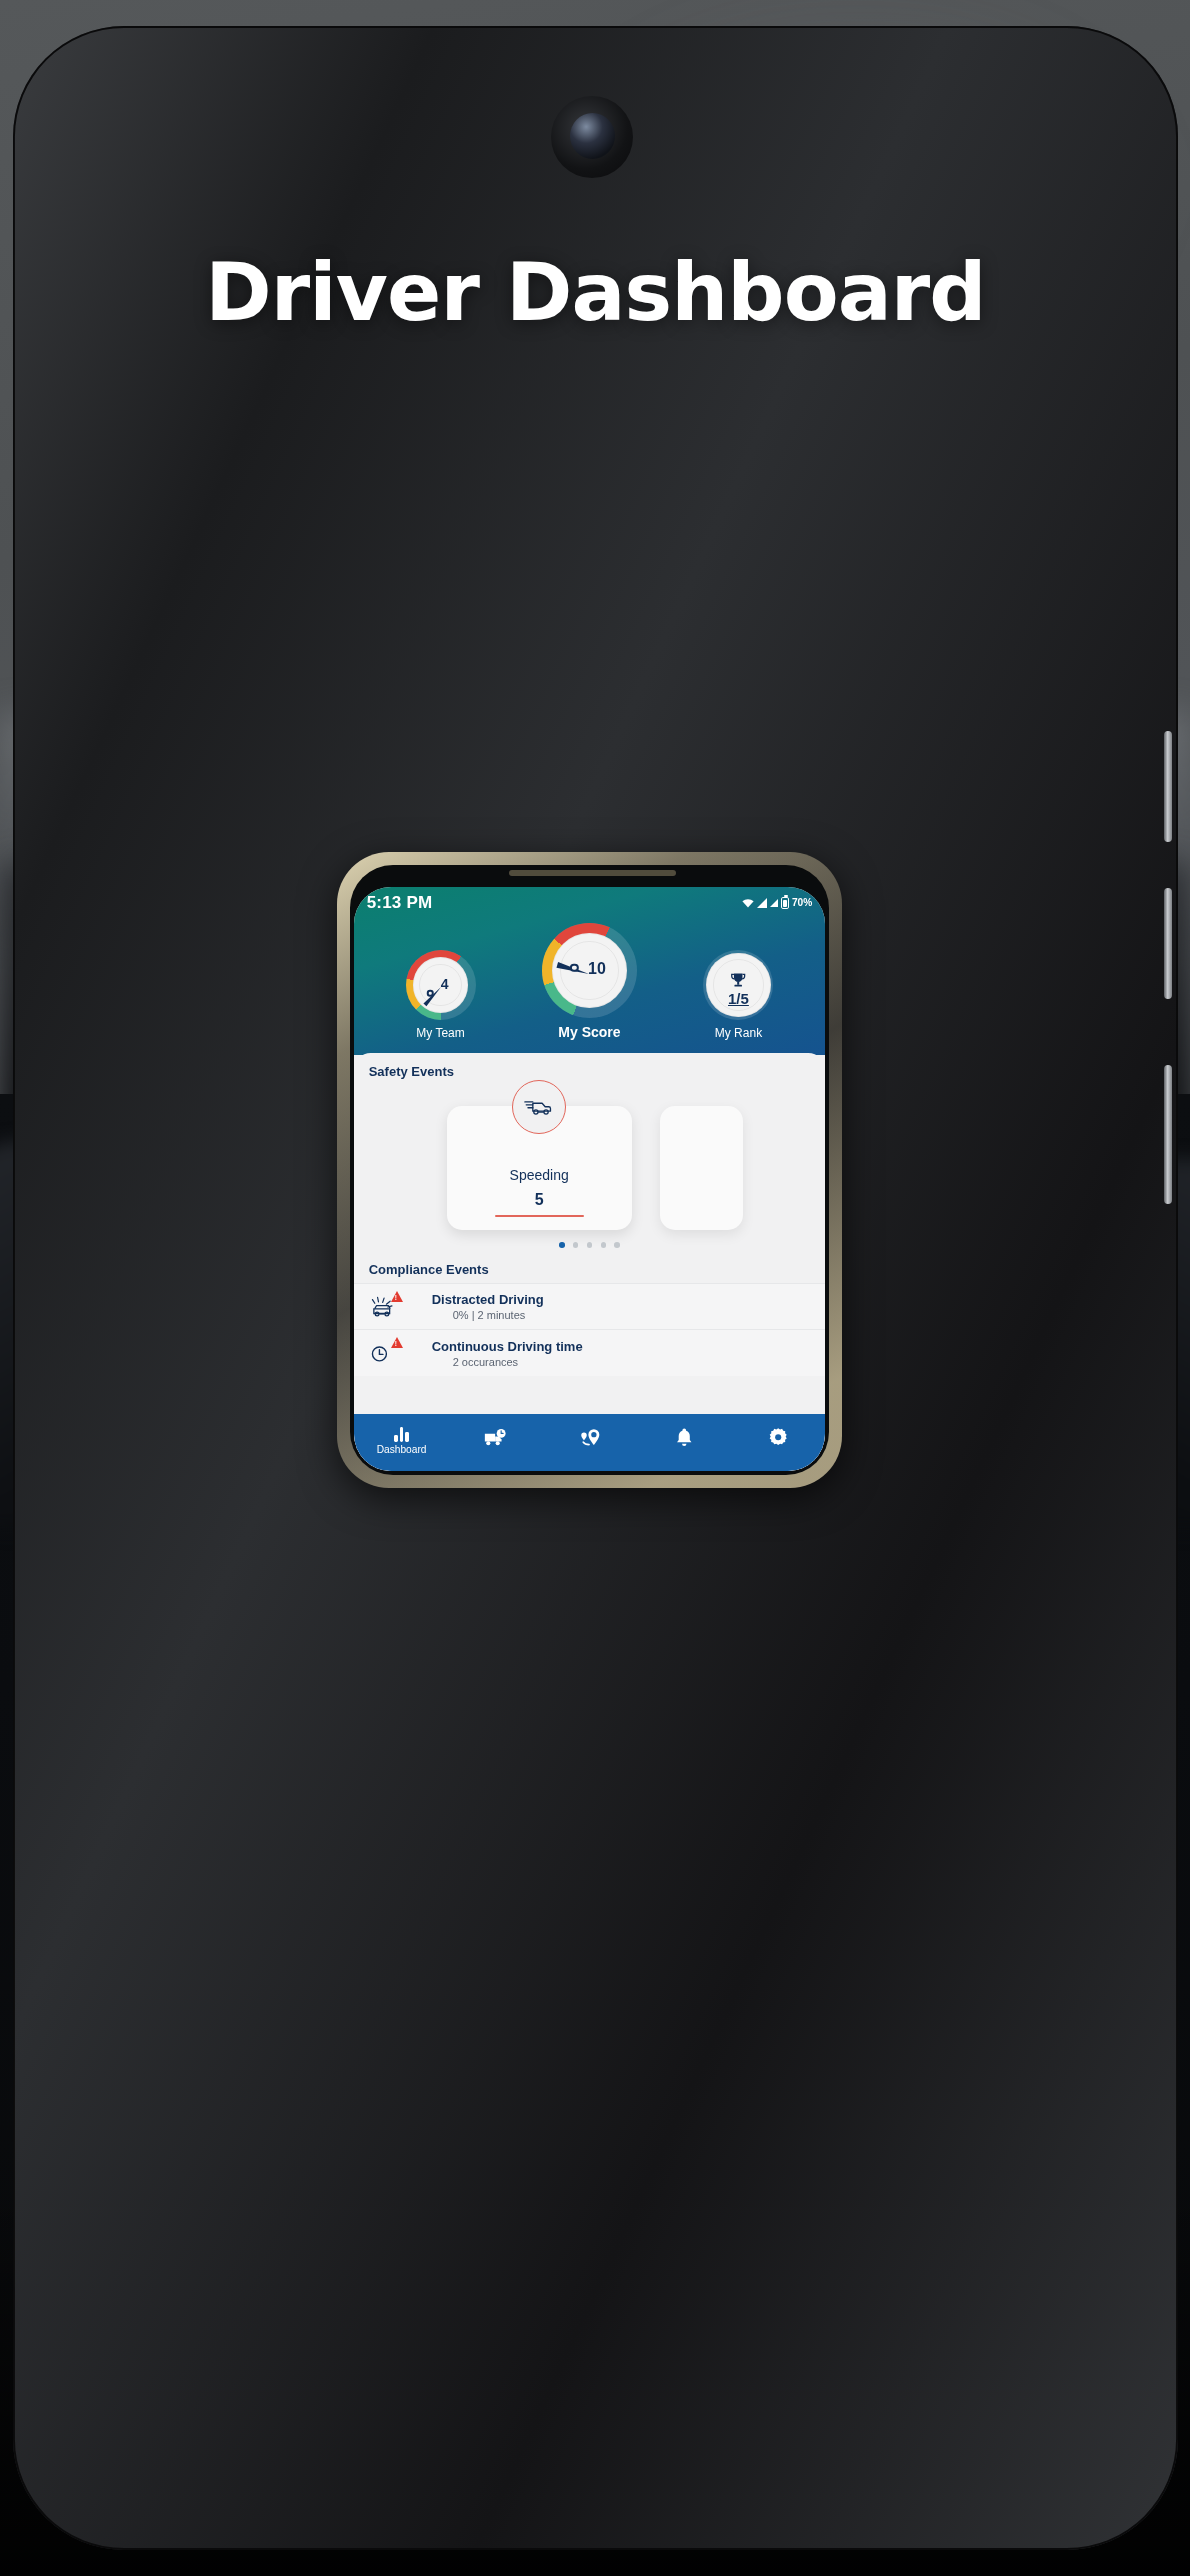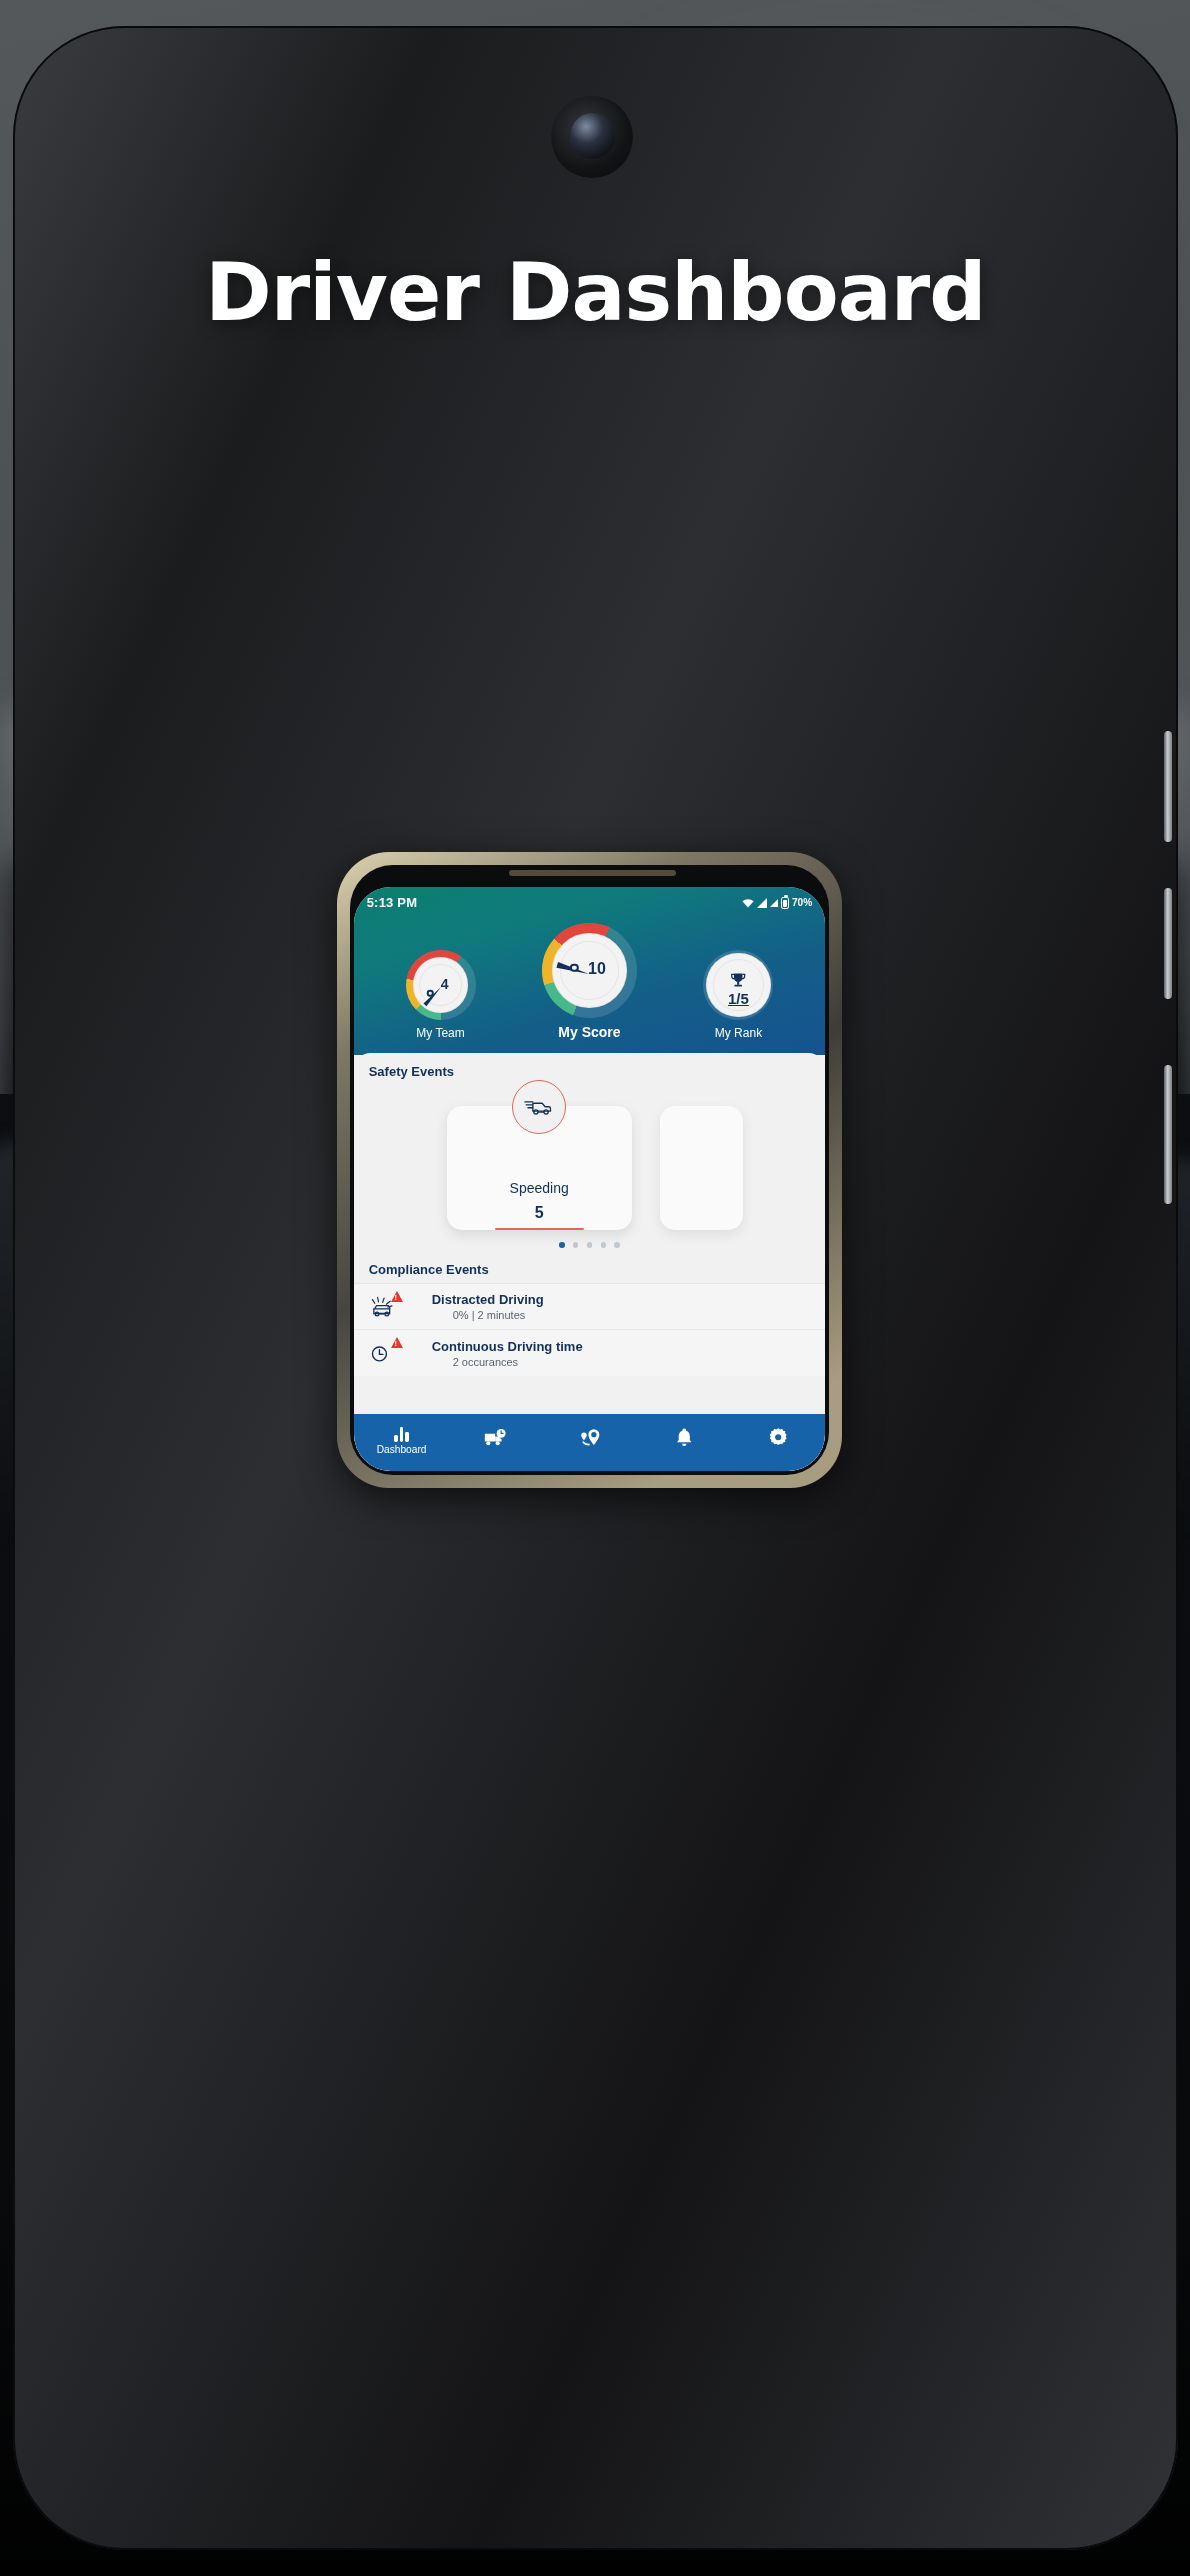--- a/index.html
+++ b/index.html
@@ -118,21 +118,21 @@
     display:flex; flex-direction:column;
     font-size:12px;
   }
 
   
   #app-header{
     background:linear-gradient(165deg,#0b7f6e 0%,#0f7a7c 28%,#135f88 62%,#15538f 100%);
     color:#fff; padding:6.5px 13px 0 13px; flex:0 0 auto;
   }
   #status-bar{ display:flex; align-items:center; justify-content:space-between; height:18.5px; }
-  #status-time{ font-size:13px; font-weight:600; letter-spacing:0.2px; }
+  #status-time{ font-size:17px; font-weight:600; letter-spacing:0.2px; }
   #status-icons{ display:flex; align-items:center; gap:2.8px; font-size:10.2px; font-weight:600; }
   .sig{ width:0;height:0;border-style:solid;border-width:0 0 10.2px 10.2px;border-color:transparent transparent #fff transparent; }
   .sig.small{ border-width:0 0 8.3px 8.3px; }
   #battery-icon{ width:8.3px; height:12px; border:1.4px solid #fff; border-radius:1.9px; position:relative; }
   #battery-icon:before{ content:""; position:absolute; left:1.9px; top:-2.8px; width:4.6px; height:1.9px; background:#fff; border-radius:0.9px; }
   #battery-icon:after{ content:""; position:absolute; left:0.9px; bottom:0.9px; right:0.9px; height:6.5px; background:#fff; border-radius:0.9px; }
 
   #header-row{ display:flex; align-items:center; justify-content:space-between; margin-top:11px; height:32px; }
   #date-filter{ display:flex; align-items:center; gap:6.5px; cursor:pointer; }
   #calendar-icon{ width:14px; height:14px; border:1.5px solid #fff; border-radius:2.8px; position:relative; }
@@ -207,21 +207,21 @@
   #sheet-notch{ position:absolute; left:50%; top:0; transform:translateX(-50%);
     width:28px; height:8.3px; background:#f1f1f2; border-radius:0 0 7.4px 7.4px; }
 
   .section-title{ font-size:13px; font-weight:700; color:#12305a; padding:11px 15px 5.6px 15px; }
 
   
   #safety-carousel{ position:relative; height:167px; }
   #safety-card{ position:absolute; left:93px; top:22px; width:185px; height:124px;
     background:#fafafa; border-radius:15px; box-shadow:0 4.6px 13px rgba(0,0,0,.10);
     display:flex; flex-direction:column; align-items:center; justify-content:flex-end;
-    cursor:pointer; }
+    padding-bottom:13px; cursor:pointer; }
   #safety-card-next{ position:absolute; left:306px; top:22px; width:83px; height:124px;
     background:#fafafa; border-radius:15px; box-shadow:0 4.6px 13px rgba(0,0,0,.08); }
   #safety-card-icon{ position:absolute; left:50%; top:-26px; transform:translateX(-50%);
     width:54px; height:54px; border-radius:50%; background:#f1f1f2; border:1.5px solid #e2665a;
     display:flex; align-items:center; justify-content:center; }
   #safety-card-title{ font-size:14px; color:#12305a; }
   #safety-card-value{ font-size:16px; font-weight:700; color:#12305a; margin-top:8.3px; }
   #safety-card-underline{ width:89px; height:2.3px; background:#e2665a; border-radius:1.9px; margin-top:5.6px; }
   #carousel-dots{ position:absolute; left:0; right:0; bottom:3.7px;
     display:flex; justify-content:center; gap:8.3px; }

